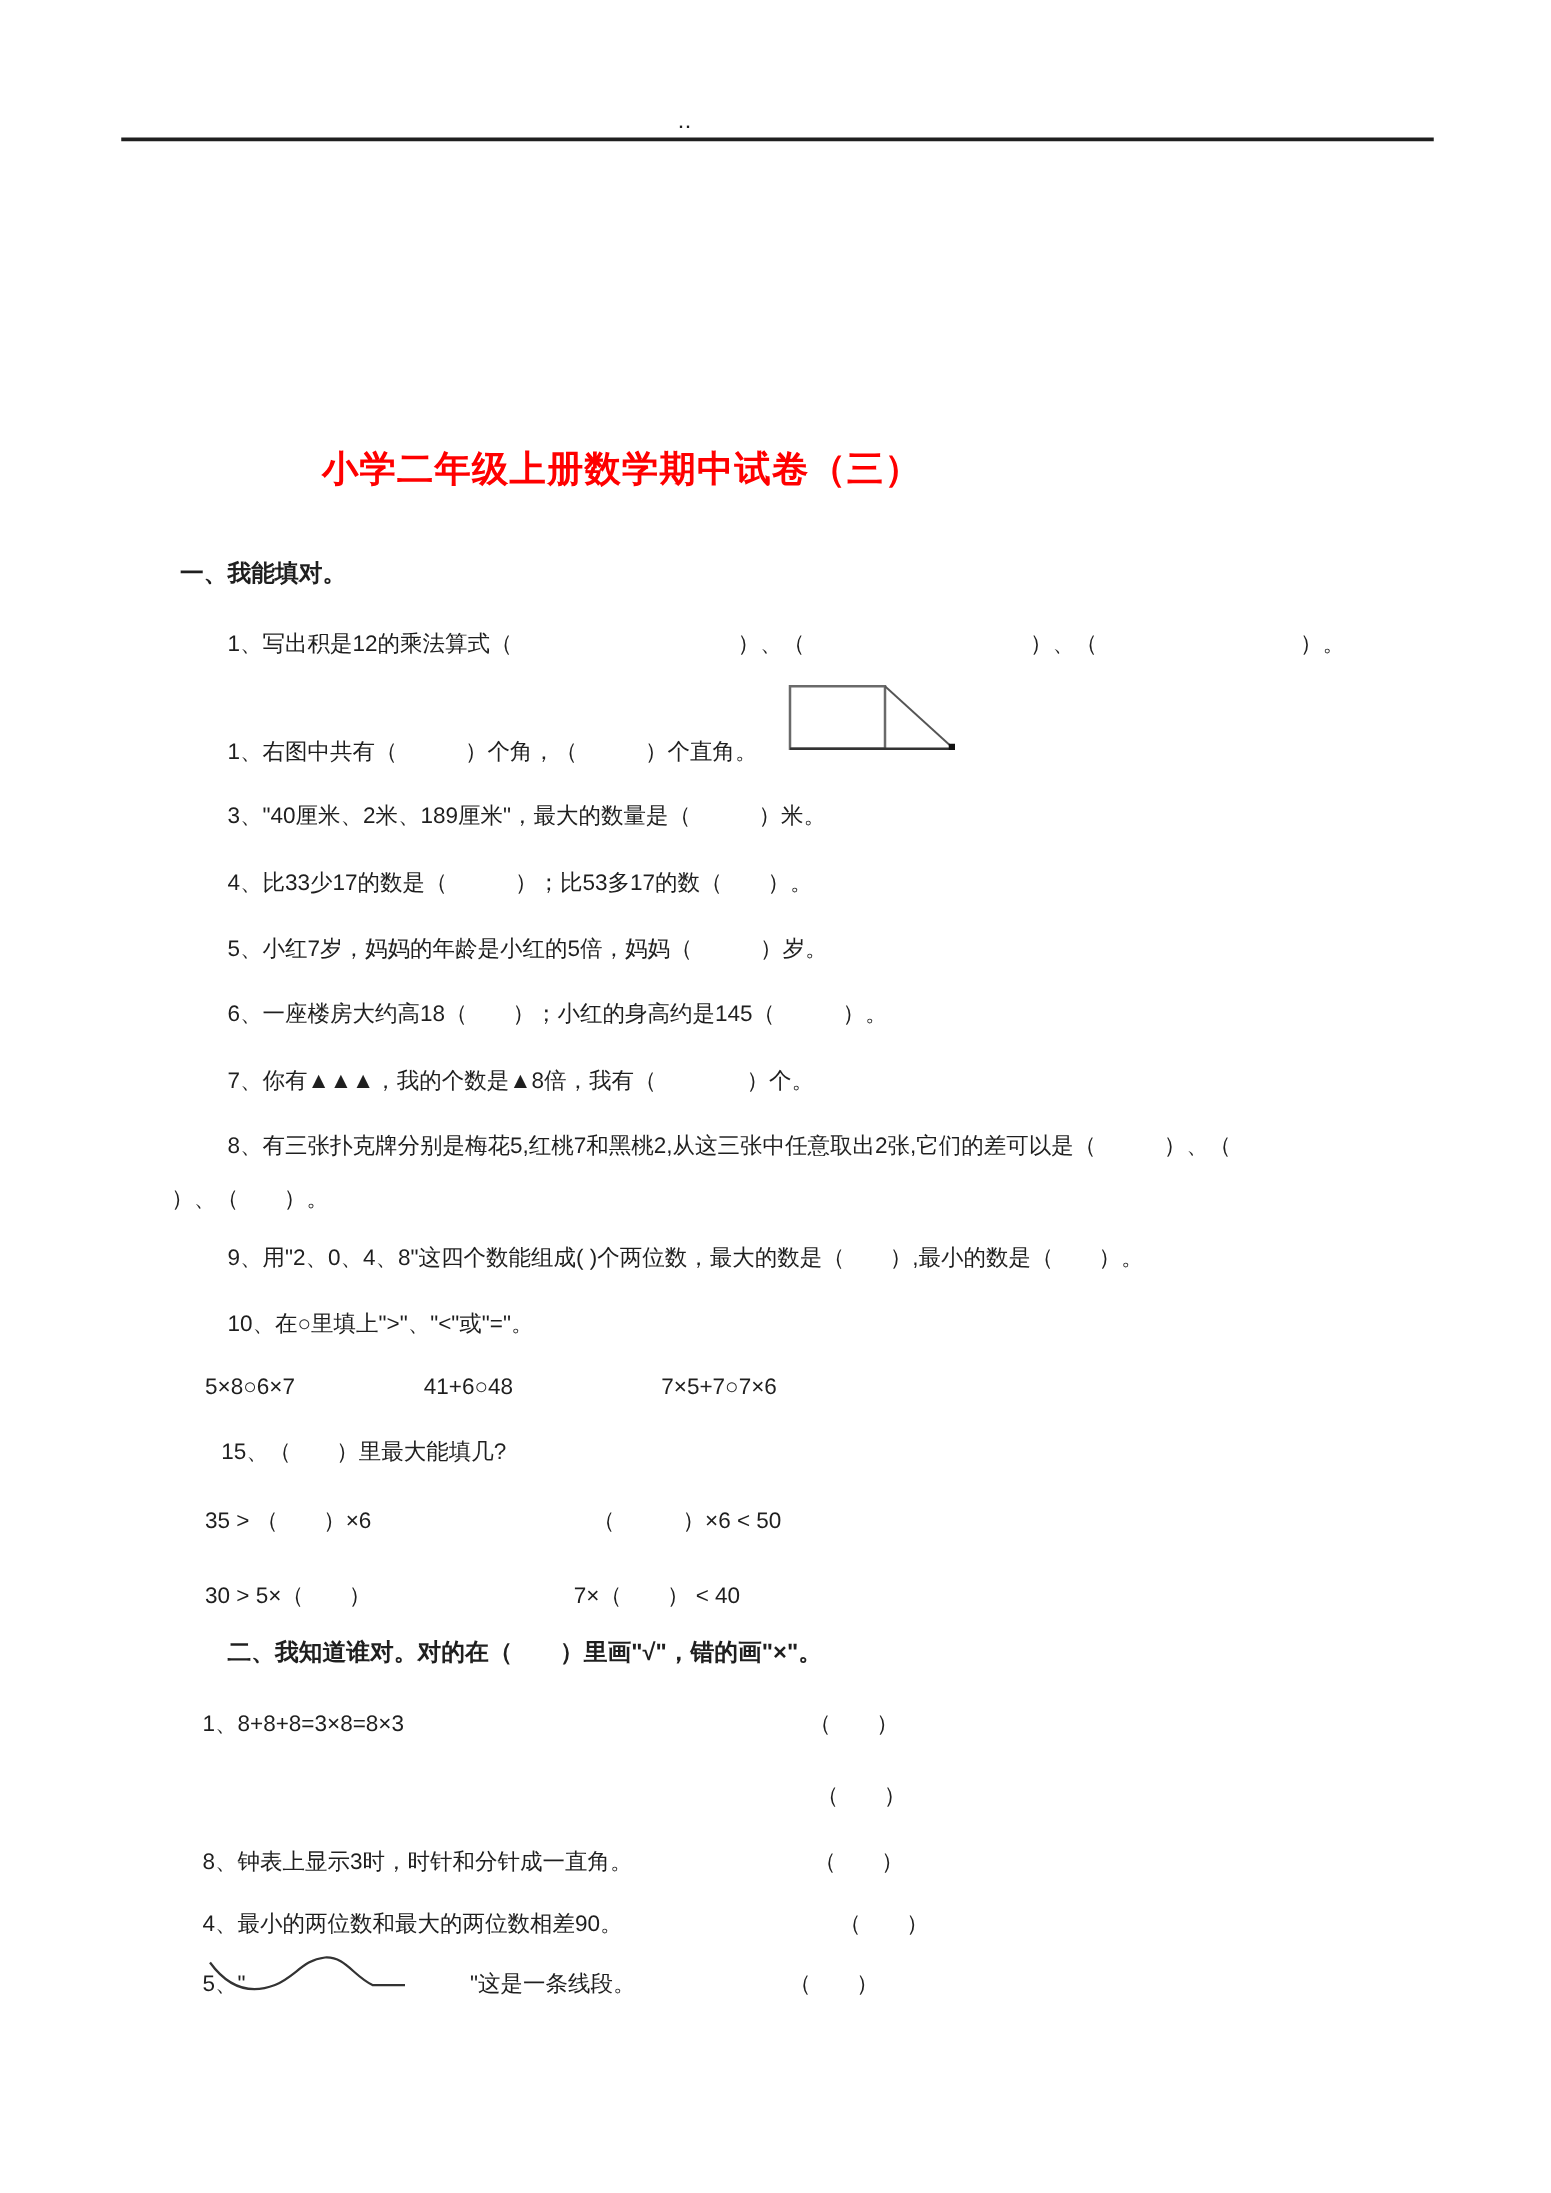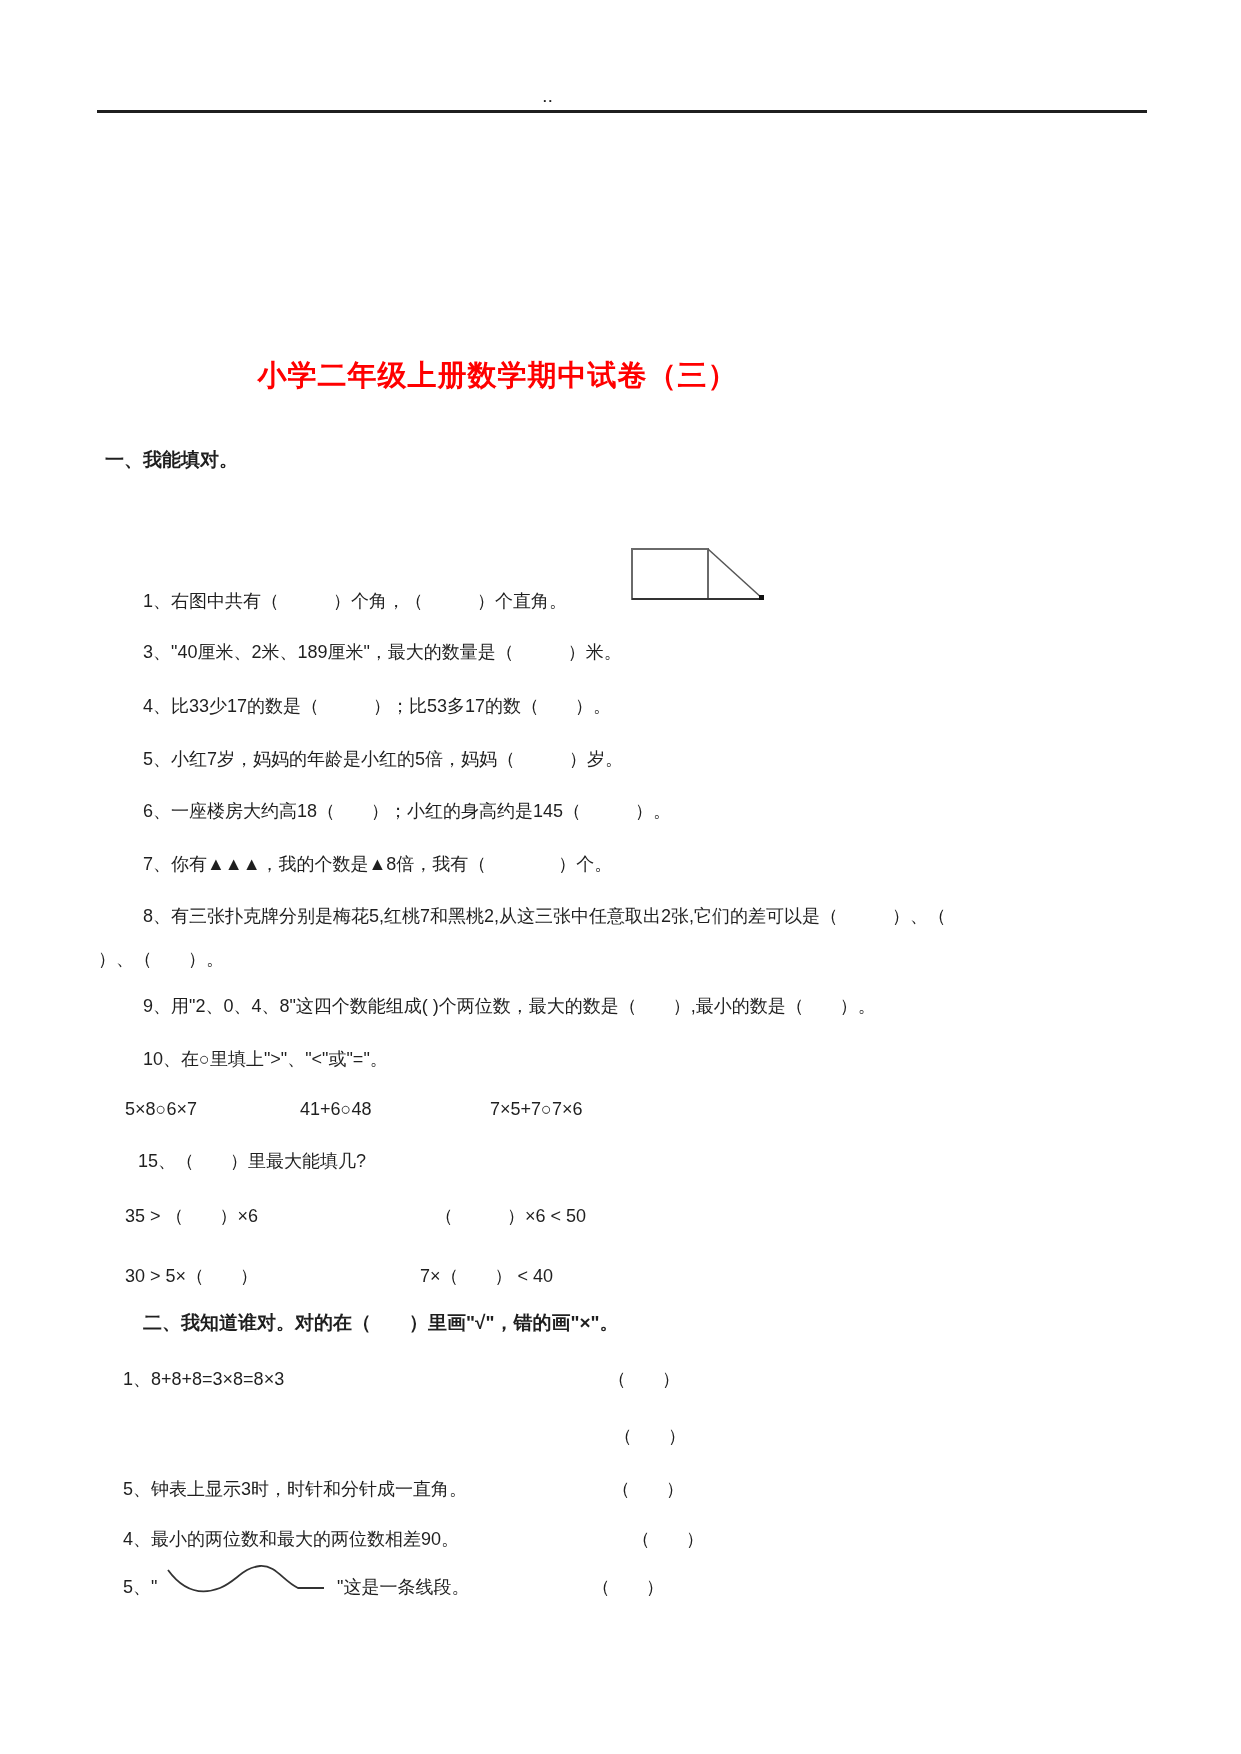--- a/index.html
+++ b/index.html
@@ -10,20 +10,21 @@
     font-family:"Liberation Sans","DejaVu Sans",sans-serif;
     color:#1f1f1f;
     overflow:hidden;
   }
   .line{
     position:absolute;
     font-size:18px;
     line-height:24px;
     white-space:pre;
     color:#1f1f1f;
+    margin-left:39px;
   }
   .bold{font-weight:bold;}
   .hdr-dots{
     position:absolute;left:543px;top:90px;
     font-size:13px;font-weight:bold;letter-spacing:2px;color:#1f1f1f;
   }
   .hdr-rule{
     position:absolute;left:97px;top:110px;width:1050px;height:3px;
     background:#1f1f1f;
   }
@@ -40,20 +41,21 @@
 
 <div class="page">
 
   <div class="hdr-dots">..</div>
   <div class="hdr-rule"></div>
 
   <h1 class="title" id="title" style="color: rgb(255, 0, 0);">小学二年级上册数学期中试卷（三）</h1>
 
   <div class="line bold" style="left:105px;top:448px;font-size:19px">一、我能填对。</div>
 
+  <div class="line" style="left:143px;top:503px">1、写出积是12的乘法算式（　　　　　　　　　　）、（　　　　　　　　　　）、（　　　　　　　　　）。</div>
 
   <svg class="figure" style="left:628px;top:545px" width="142" height="58" viewBox="0 0 142 58">
     <rect x="4" y="4" width="76" height="50" fill="none" stroke="#6a6a6a" stroke-width="2"></rect>
     <path d="M80 4 L135 54" fill="none" stroke="#555555" stroke-width="1.5"></path>
     <path d="M4 54 H135" fill="none" stroke="#333333" stroke-width="2"></path>
     <rect x="131" y="50" width="5" height="5" fill="#111111"></rect>
   </svg>
 
   <div class="line" style="left:143px;top:589px">1、右图中共有（　　　）个角，（　　　）个直角。</div>
   <div class="line" style="left:143px;top:640px">3、"40厘米、2米、189厘米"，最大的数量是（　　　）米。</div>
@@ -77,21 +79,21 @@
   <div class="line" style="left:125px;top:1264px">30 &gt; 5×（　　）</div>
   <div class="line" style="left:420px;top:1264px">7×（　　） &lt; 40</div>
 
   <div class="line bold" style="left:143px;top:1311px;font-size:19px">二、我知道谁对。对的在（　　）里画"√"，错的画"×"。</div>
 
   <div class="line" style="left:123px;top:1367px">1、8+8+8=3×8=8×3</div>
   <div class="line" style="left:608px;top:1367px">（　　）</div>
 
   <div class="line" style="left:614px;top:1424px">（　　）</div>
 
-  <div class="line" style="left:123px;top:1477px">5、钟表上显示3时，时针和分针成一直角。</div>
+  <div class="line" style="left:123px;top:1477px">8、钟表上显示3时，时针和分针成一直角。</div>
   <div class="line" style="left:612px;top:1477px">（　　）</div>
 
   <div class="line" style="left:123px;top:1527px">4、最小的两位数和最大的两位数相差90。</div>
   <div class="line" style="left:632px;top:1527px">（　　）</div>
 
   <div class="line" style="left:123px;top:1575px">5、"</div>
   <svg class="figure" style="left:164px;top:1562px" width="172" height="36" viewBox="0 0 172 36">
     <path d="M4 8 C 20 30, 38 33, 56 26 C 73 19, 78 6, 96 4 C 112 3, 119 19, 134 26 L 160 26" fill="none" stroke="#333333" stroke-width="1.8"></path>
   </svg>
   <div class="line" style="left:337px;top:1575px">"这是一条线段。</div>

